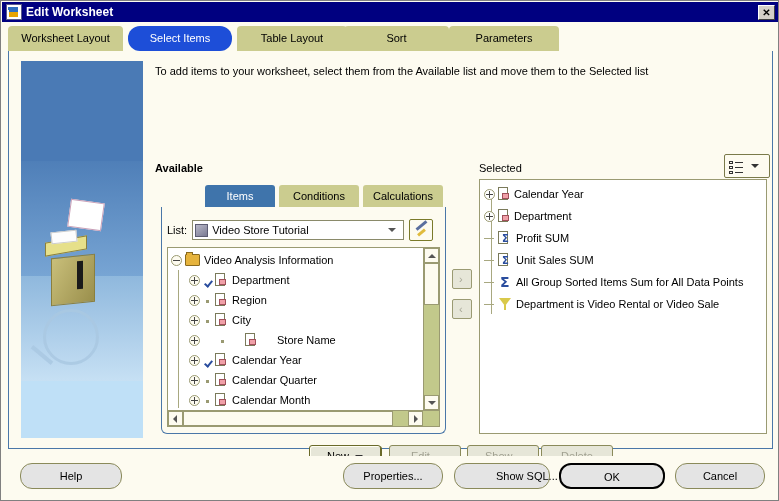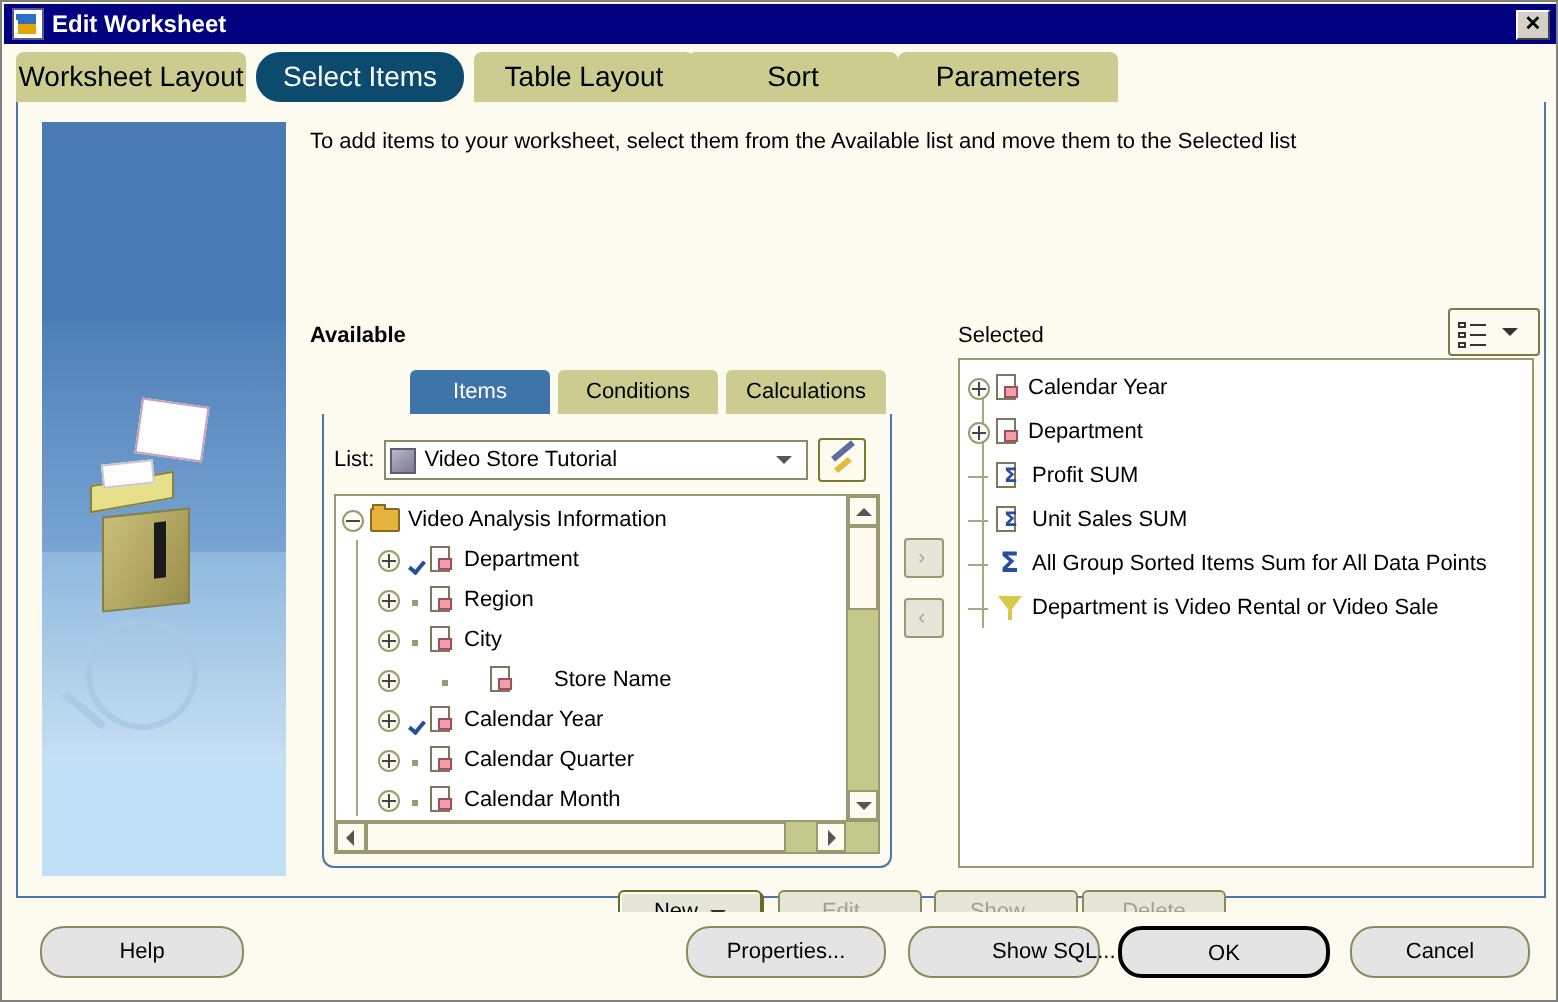--- a/index.html
+++ b/index.html
@@ -95,28 +95,28 @@
   }
   .tab {
     position: absolute;
     top: 0;
     height: 25px;
     background: #cbcc8f;
     border-top-left-radius: 4px;
     border-top-right-radius: 4px;
     text-align: center;
     line-height: 25px;
-    font-size: 14px;
+    font-size: 11px;
     color: #000000;
     cursor: pointer;
     white-space: nowrap;
     box-sizing: border-box;
   }
   .tab.active {
-    background: #0c4a6e;
+    background: #1d4ed8;
     color: #ffffff;
     border-radius: 12px;
   }
 
   
   #panel {
     position: absolute;
     left: 7px; top: 50px;
     width: 765px;
     height: 398px;

